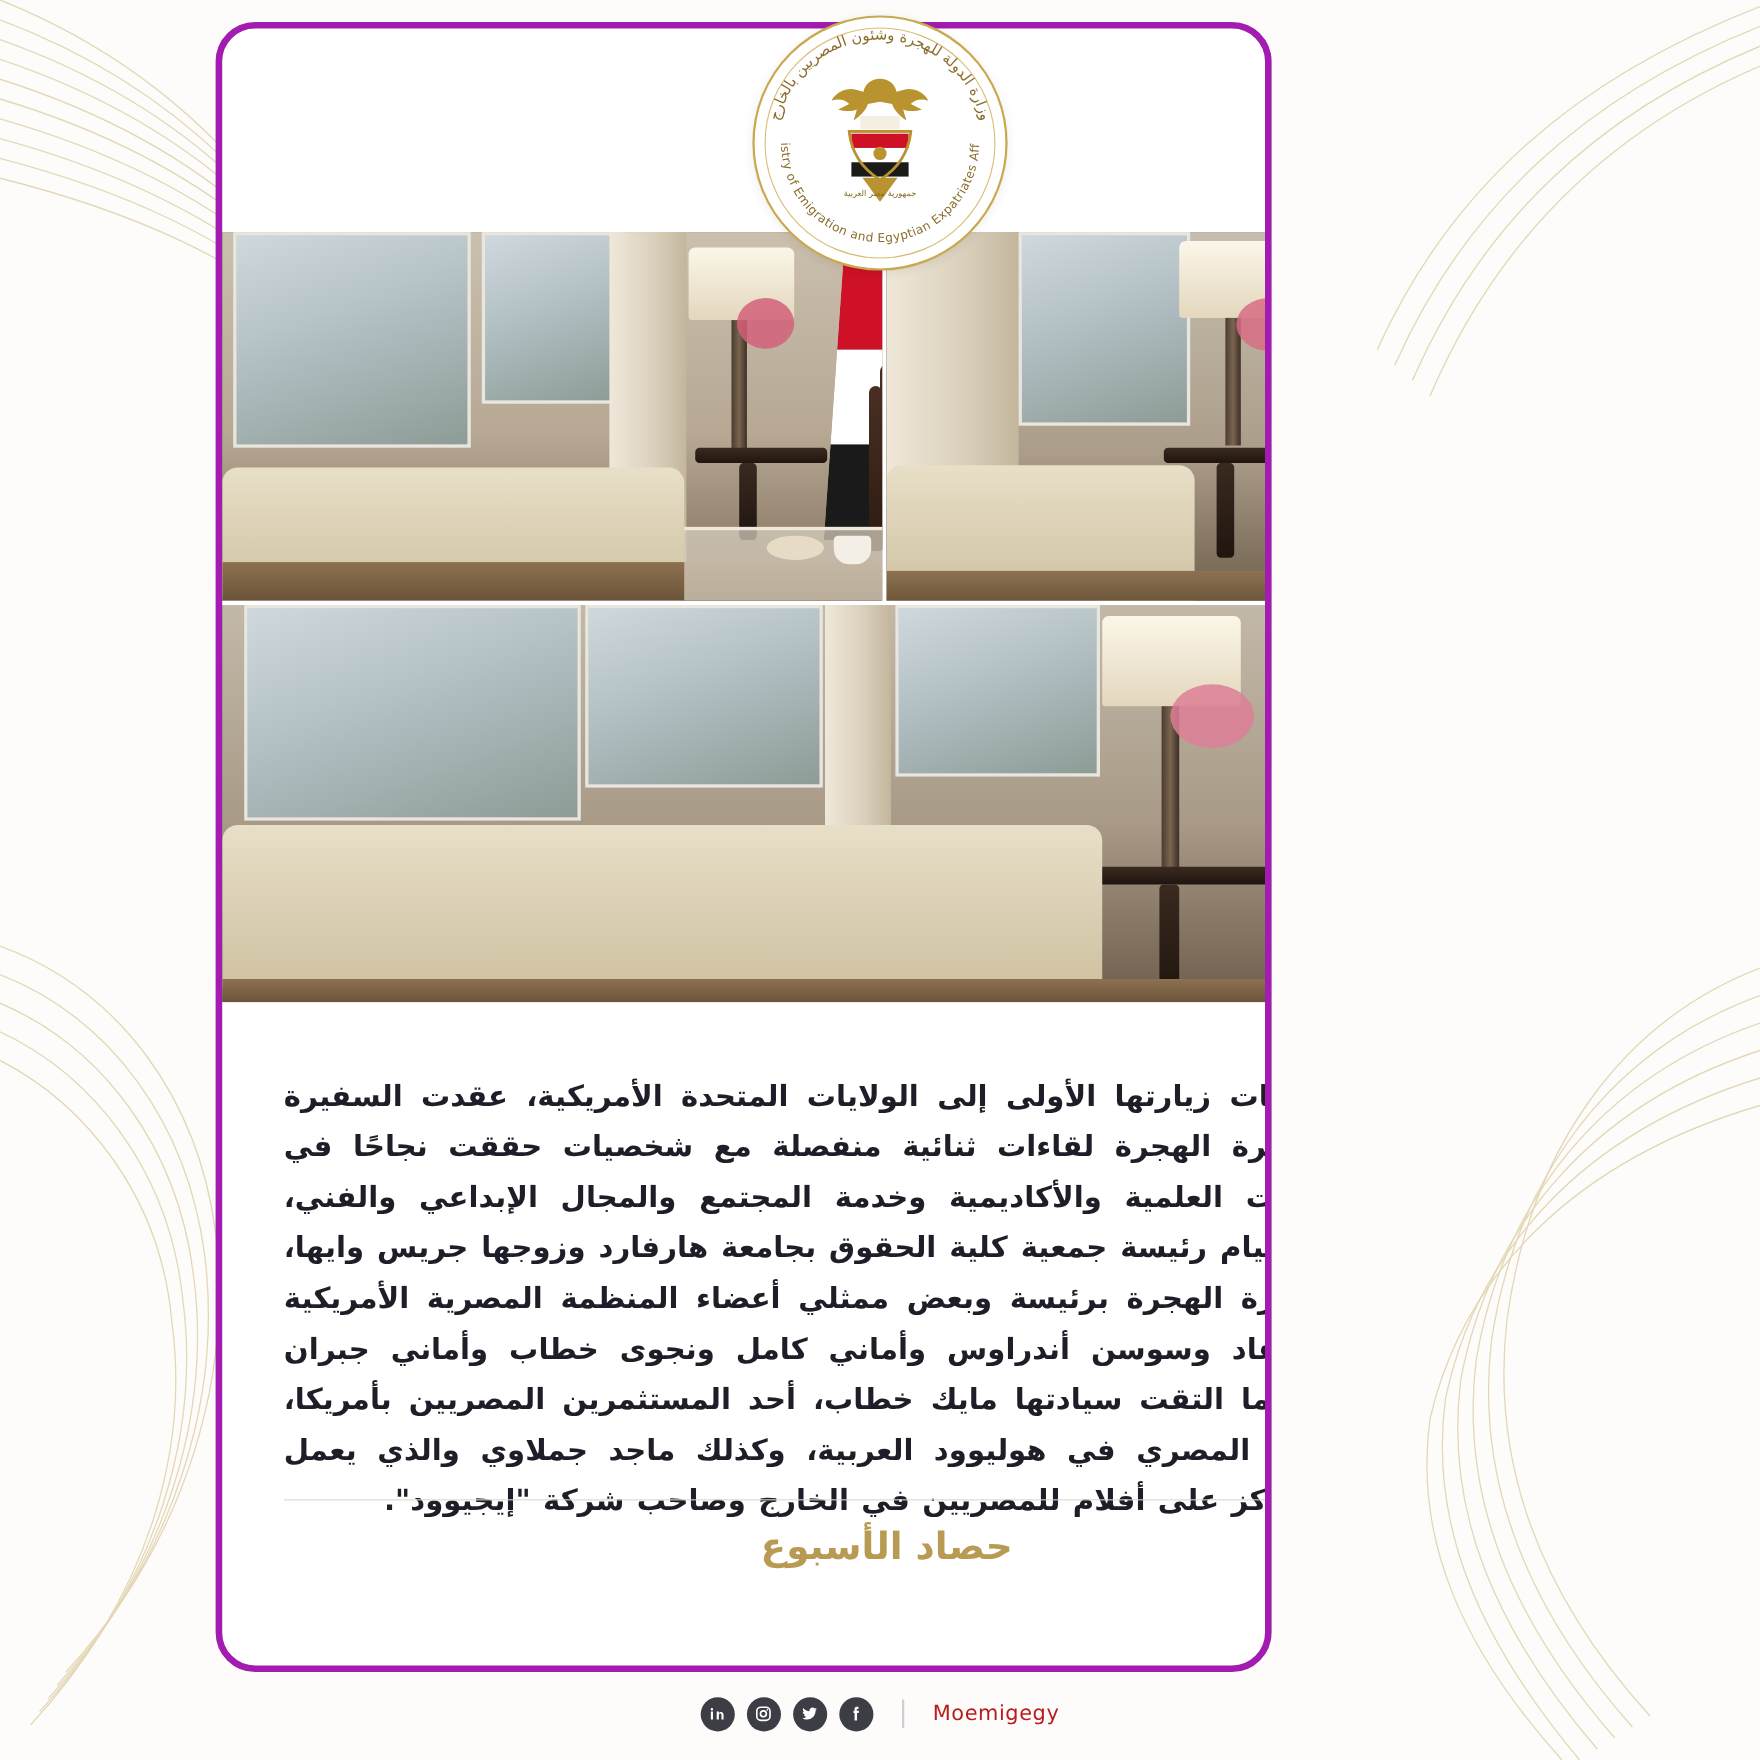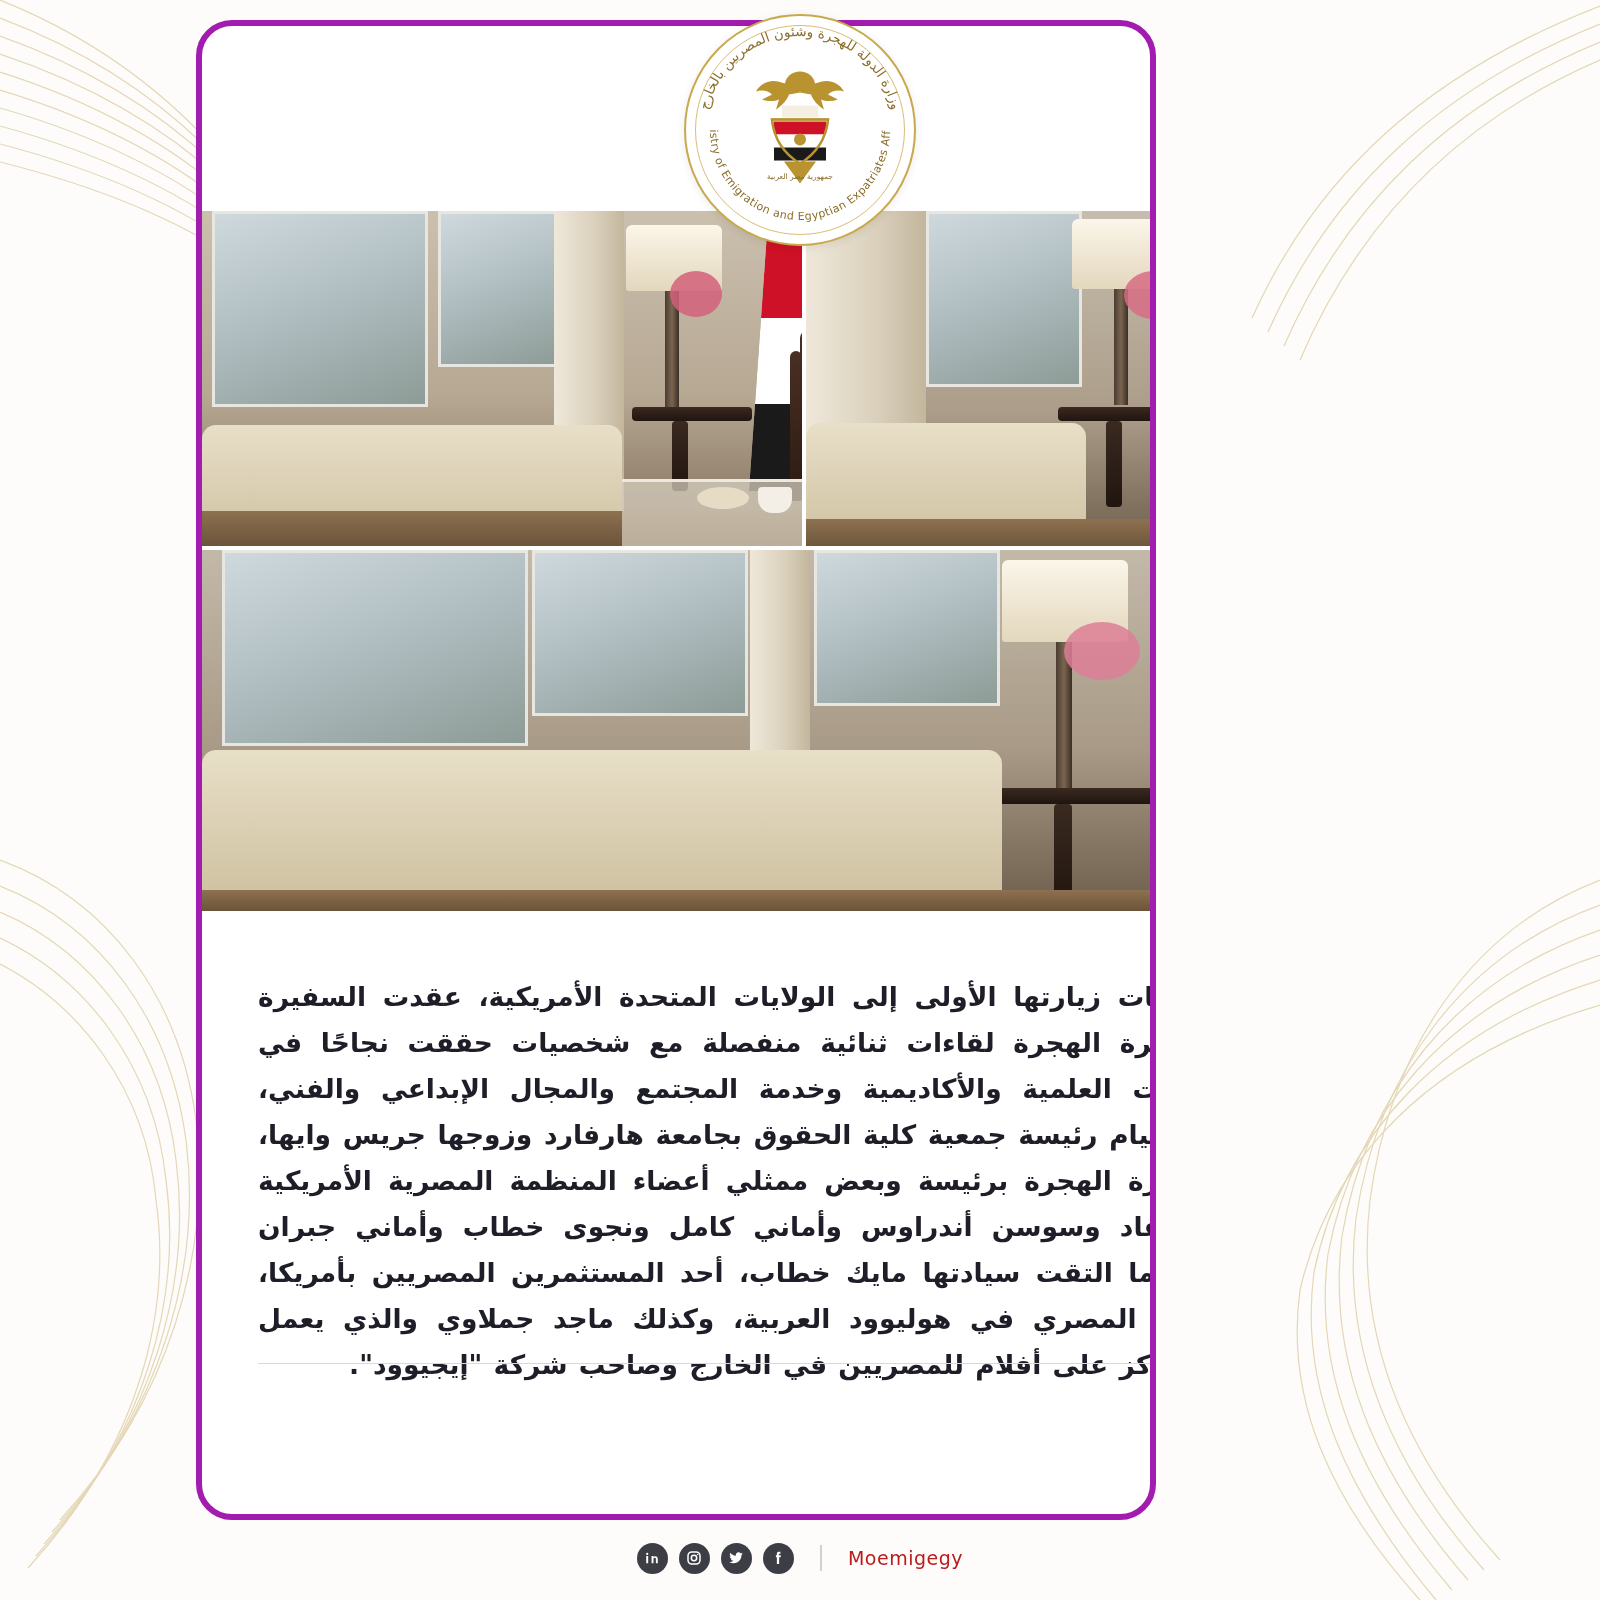--- a/index.html
+++ b/index.html
@@ -441,20 +441,21 @@
         </div>
       </div>
     </div>
   </div>
 
   <div class="text-panel">
     <p class="body-text">في ختام فعاليات زيارتها الأولى إلى الولايات المتحدة الأمريكية، عقدت السفيرة سها جندي وزيرة الهجرة لقاءات ثنائية منفصلة مع شخصيات حققت نجاحًا في مختلف المجالات العلمية والأكاديمية وخدمة المجتمع والمجال الإبداعي والفني، وهم: شيري ويليام رئيسة جمعية كلية الحقوق بجامعة هارفارد وزوجها جريس وايها، كما التقت وزيرة الهجرة برئيسة وبعض ممثلي أعضاء المنظمة المصرية الأمريكية وهن: عزة العقاد وسوسن أندراوس وأماني كامل ونجوى خطاب وأماني جبران وإسراء نوار، كما التقت سيادتها مايك خطاب، أحد المستثمرين المصريين بأمريكا، وميشيل باخوم المصري في هوليوود العربية، وكذلك ماجد جملاوي والذي يعمل كمنتج يركز على أفلام للمصريين في الخارج وصاحب شركة "إيجيوود".</p>
   </div>
 
   <div class="divider"></div>
+  <div class="footer-title">حصاد الأسبوع</div>
 </div>
 
 <div class="emblem-wrap">
   <div class="emblem-disc"></div>
   <svg class="emblem-ring-text" viewBox="0 0 232 232">
     <defs>
       <path id="arcTop" d="M 22,116 A 94,94 0 0 1 210,116"></path>
       <path id="arcBottom" d="M 26,116 A 90,90 0 0 0 206,116"></path>
     </defs>
     <text>

